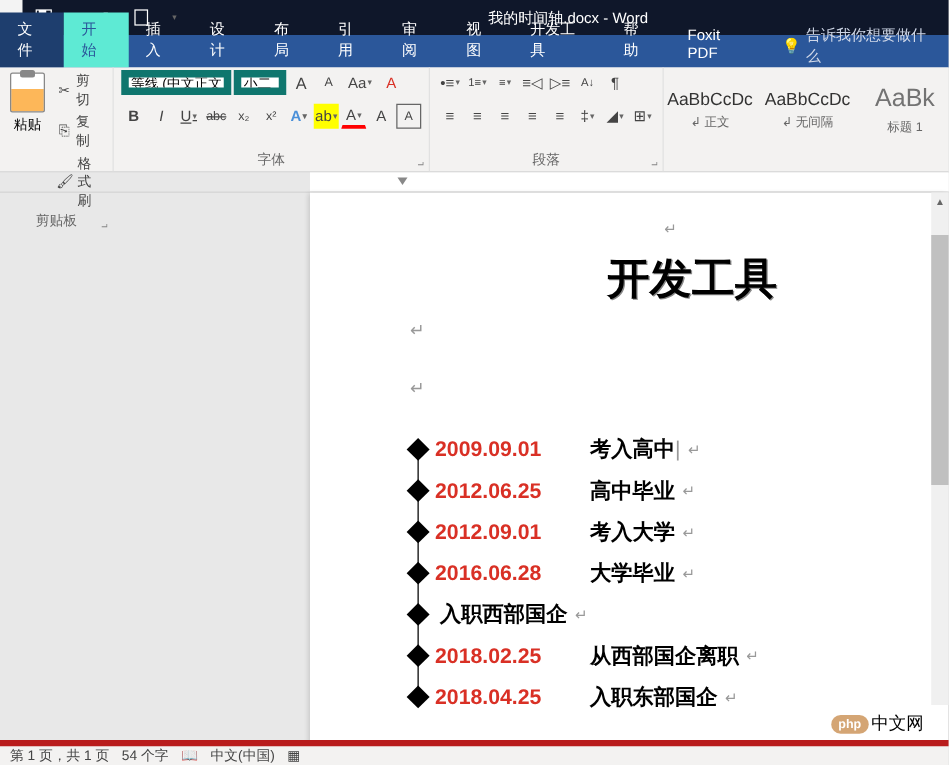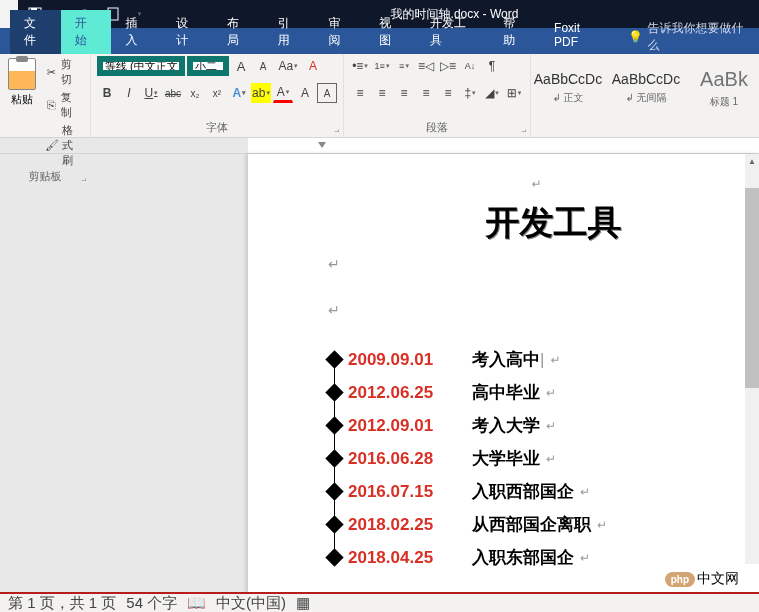--- a/index.html
+++ b/index.html
@@ -6,21 +6,21 @@
     body { width: 759px; height: 612px; overflow: hidden; background: #f3f3f3; position: relative; }
     
     .titlebar { background: #0f172a; height: 28px; display: flex; align-items: center; color: white; font-size: 12px; margin-left: 18px; }
     .qat { display: flex; align-items: center; gap: 4px; padding-left: 6px; }
     .qat-btn { width: 22px; height: 22px; display: flex; align-items: center; justify-content: center; cursor: pointer; }
     .title-center { flex: 1; text-align: center; font-size: 12px; }
     
     .menubar { background: #2b579a; height: 26px; display: flex; align-items: flex-end; color: white; font-size: 12px; }
     .tab { padding: 5px 14px; cursor: pointer; }
     .tab.active { background: #5eead4; color: #2b579a; }
-    .tab.file { background: #1e3e6e; margin-left: 10px; }
+    .tab.file { background: #1e3e6e; }
     .tell-me { display: flex; align-items: center; gap: 4px; padding: 0 10px; color: #d0d8e8; }
     
     .ribbon { background: #f3f2f1; height: 84px; border-bottom: 1px solid #d4d4d4; display: flex; position: relative; }
     .group { border-right: 1px solid #e1e1e1; padding: 2px 6px 0 6px; display: flex; flex-direction: column; }
     .group-content { flex: 1; display: flex; align-items: flex-start; gap: 4px; }
     .group-label { text-align: center; font-size: 11px; color: #666; padding-bottom: 2px; position: relative; }
     .group-label::after { content: "⌐"; position: absolute; right: -2px; bottom: 0; font-size: 9px; transform: rotate(180deg); color: #888; }
     
     .paste-btn { display: flex; flex-direction: column; align-items: center; width: 40px; cursor: pointer; padding: 2px; }
     .paste-icon { width: 28px; height: 32px; background: linear-gradient(#fff 40%, #fdb759 40%); border: 1px solid #888; border-radius: 2px; position: relative; }
@@ -57,21 +57,21 @@
     .pilcrow { color: #999; font-size: 12px; margin-left: 6px; }
     .pilcrow-line { color: #999; font-size: 14px; margin-bottom: 30px; }
     
     .timeline { position: relative; padding-left: 10px; }
     .timeline::before { content: ""; position: absolute; left: 6px; top: 8px; bottom: 8px; width: 1px; background: #000; }
     .timeline-item { display: flex; align-items: center; margin-bottom: 10px; position: relative; font-size: 17px; font-family: "SimHei", sans-serif; }
     .bullet { width: 13px; height: 13px; background: #000; transform: rotate(45deg); position: absolute; left: -10px; }
     .date { color: #d93025; font-weight: bold; margin-left: 10px; width: 110px; }
     .event { color: #000; margin-left: 14px; font-weight: bold; }
     
-    .statusbar { position: absolute; bottom: 0; left: 0; right: 0; height: 20px; background: #f3f2f1; border-top: 2px solid #b91c1c; display: flex; align-items: center; font-size: 15px; color: #444; padding: 0 8px; gap: 10px; }
+    .statusbar { position: absolute; bottom: 0; left: 0; right: 0; height: 20px; background: #f3f2f1; border-top: 5px solid #b91c1c; display: flex; align-items: center; font-size: 11px; color: #444; padding: 0 8px; gap: 10px; }
     .status-item { display: flex; align-items: center; gap: 3px; cursor: pointer; }
     
     .watermark { position: absolute; right: 20px; bottom: 24px; display: flex; align-items: center; gap: 2px; }
     .wm-badge { background: #d4a574; color: white; font-size: 10px; padding: 2px 6px; border-radius: 8px; font-weight: bold; }
     .wm-text { font-size: 14px; color: #000000; font-family: "SimSun"; }
     
     .scroll-track { position: absolute; right: 0; top: 154px; width: 14px; height: 410px; background: #f0f0f0; }
     .scroll-thumb { background: #c0c0c0; width: 100%; height: 200px; margin-top: 20px; }
     .scroll-arrow { width: 14px; height: 14px; display: flex; align-items: center; justify-content: center; font-size: 8px; color: #666; cursor: pointer; }
   </style>
@@ -244,21 +244,20 @@
     <span class="pilcrow">↵</span>
         </div>
         <div class="timeline-item">
           <span class="bullet"></span>
     <span class="date">2016.06.28</span>
     <span class="event">大学毕业</span>
     <span class="pilcrow">↵</span>
         </div>
         <div class="timeline-item">
           <span class="bullet"></span>
-    <span class="date">2016.07.15</span>
     <span class="event">入职西部国企</span>
     <span class="pilcrow">↵</span>
         </div>
         <div class="timeline-item">
           <span class="bullet"></span>
     <span class="date">2018.02.25</span>
     <span class="event">从西部国企离职</span>
     <span class="pilcrow">↵</span>
         </div>
         <div class="timeline-item">

